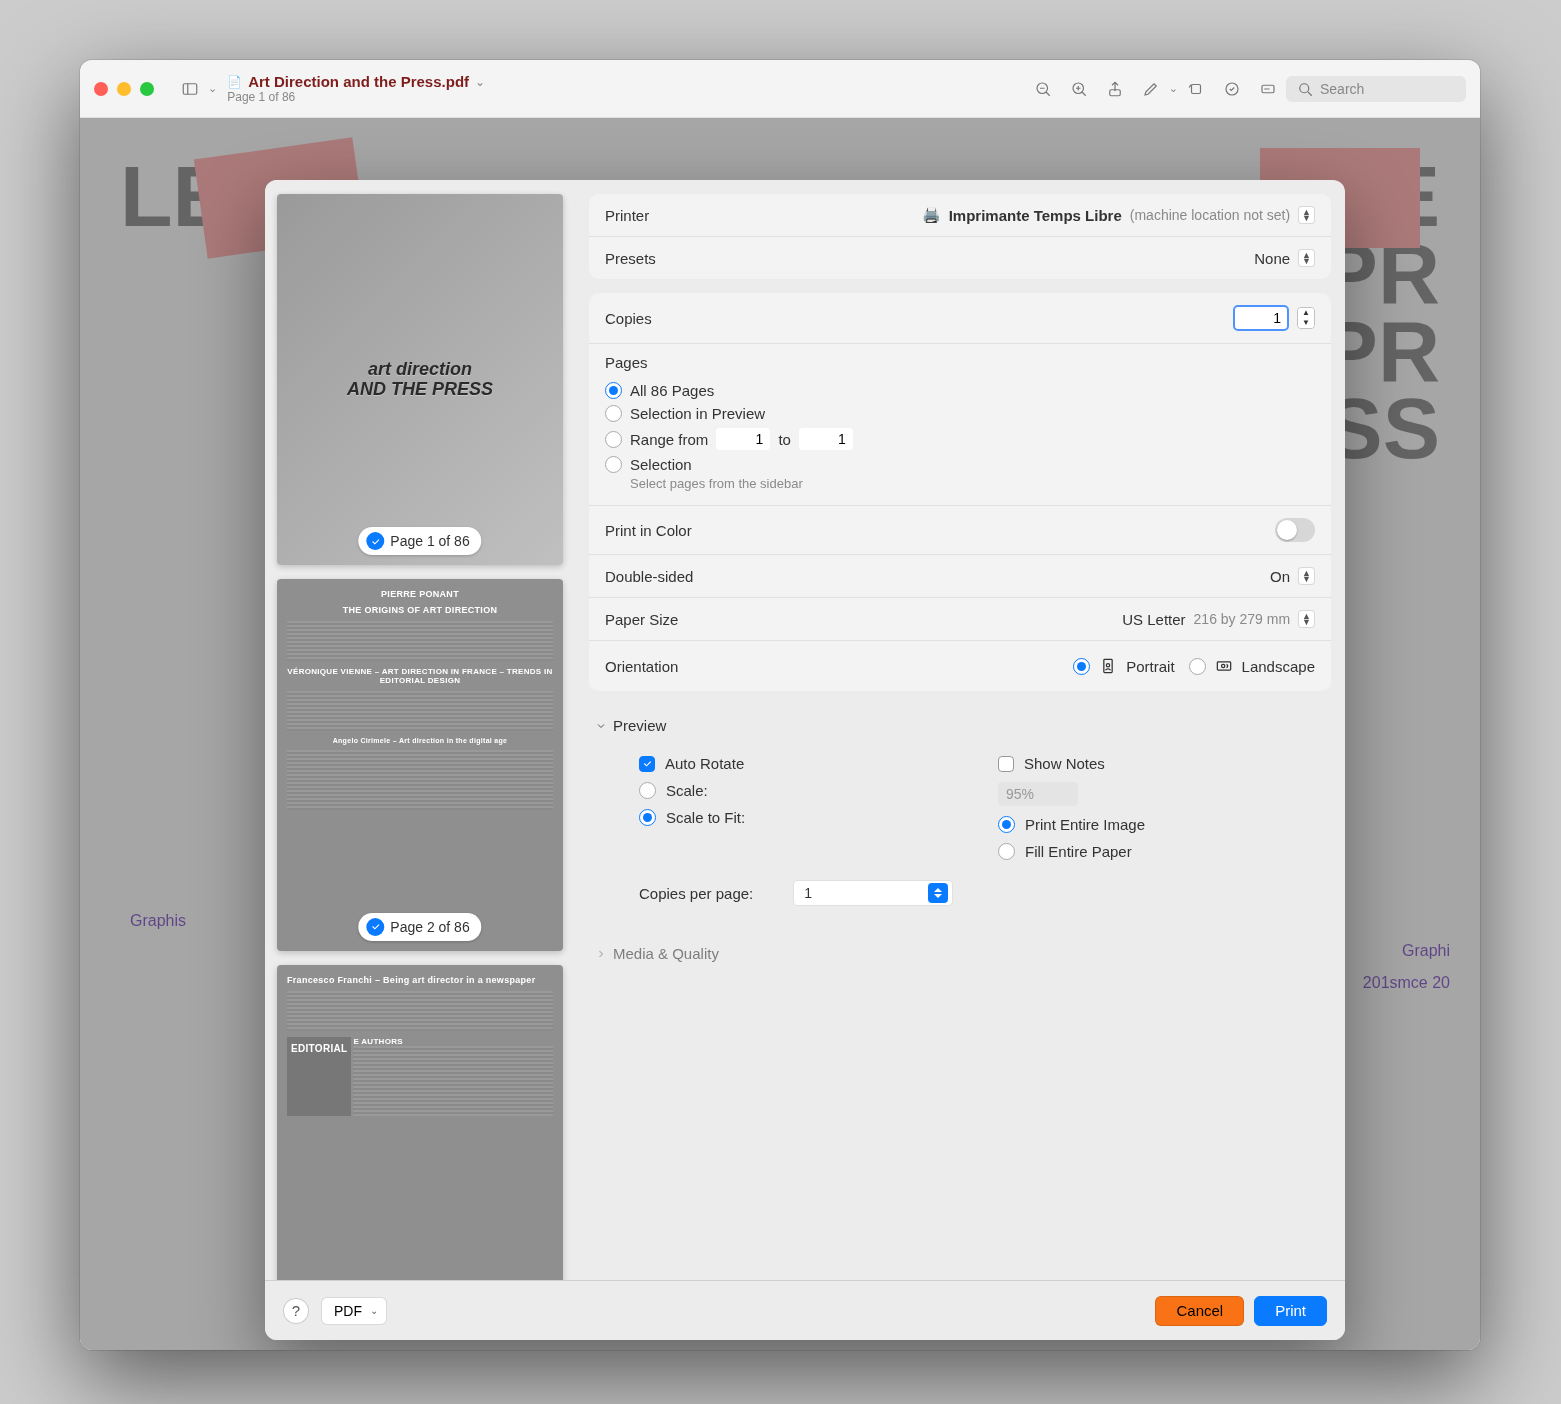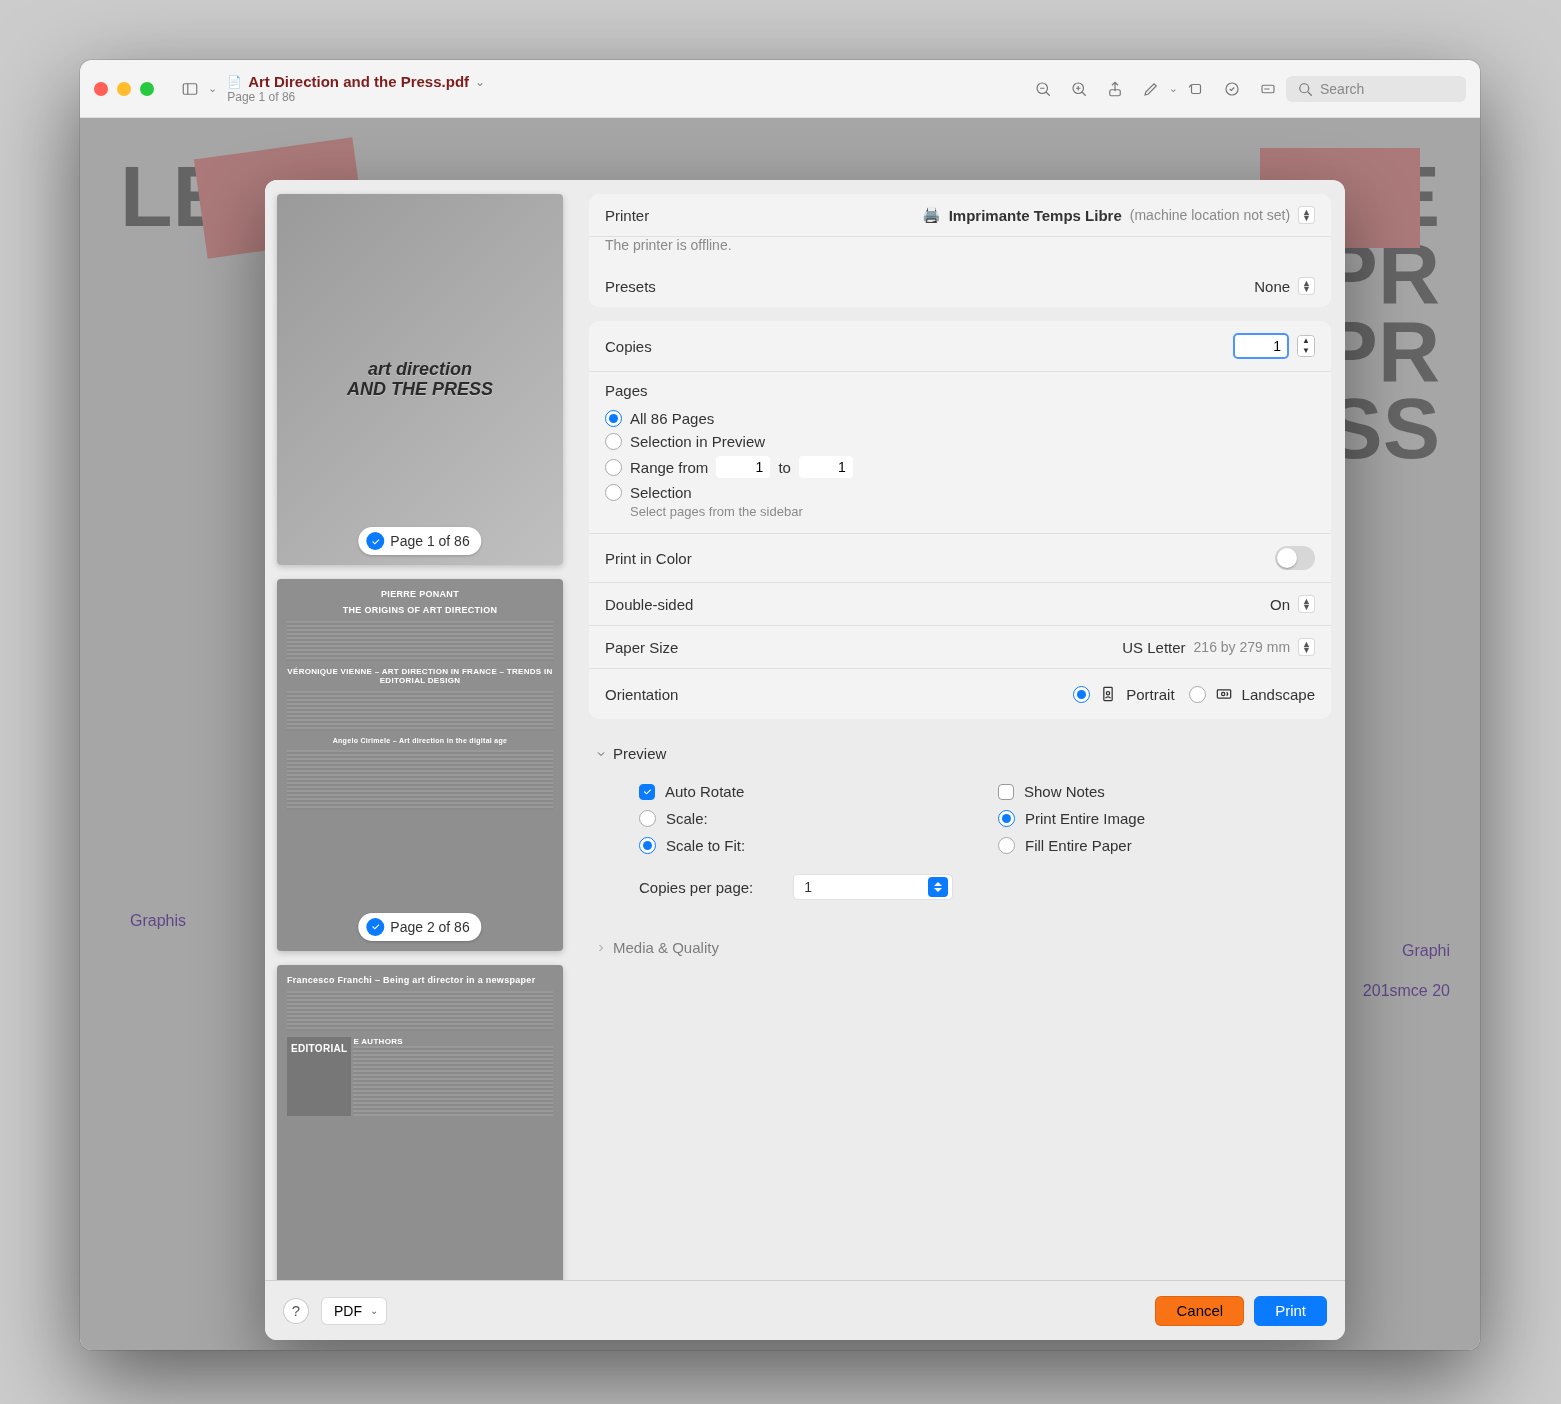--- a/index.html
+++ b/index.html
@@ -184,21 +184,21 @@
   <div class="doc-bg">
     <div class="pink pinkL"></div>
       <div class="pink pinkR"></div>
     <div class="big">LE D</div>
     <div class="big" style="white-space:pre;text-align:right;">RE
 PR
 PR
 SS</div>
     <div class="small" style="left:50px;bottom:420px;">Graphis</div>
     <div class="small" style="right:30px;bottom:390px;">Graphi</div>
-    <div class="small" style="right:30px;bottom:350px;">201smce 20</div>
+    <div class="small" style="right:30px;bottom:358px;">201smce 20</div>
   </div>
 
   <div class="dimmer"></div>
 
   <div class="sheet">
     <div class="sheet-body">
       <div class="thumb-col">
         <div class="thumb thumb1">
           <div class="art"><span>art direction</span><br><span>AND THE PRESS</span></div>
           <div class="badge">
@@ -244,21 +244,20 @@
         <div class="group">
           <div class="row">
             <span class="lab">Printer</span>
             <span class="val">
               <span>🖨️</span>
               <b>Imprimante Temps Libre</b>
               <span class="muted">(machine location not set)</span>
               <span class="updn">▲<br>▼</span>
             </span>
           </div>
-          <div class="offline">The printer is offline.</div>
           <div class="row">
             <span class="lab">Presets</span>
             <span class="val">
                 <span>None</span>
                 <span class="updn">▲<br>▼</span>
               </span>
           </div>
         </div>
 
         <div class="group">
@@ -369,20 +368,23 @@
                     <span class="radio sel"></span>
                     <span>Scale to Fit:</span>
                   </div>
               </div>
               <div class="pcol">
                 <div class="prow">
                     <span class="chk"></span>
                     <span>Show Notes</span>
                   </div>
                 <div class="prow">
+                    <input class="disabled-inp" disabled="" value="95%" style="">
+                  </div>
+                <div class="prow">
                     <span class="radio sel"></span>
                     <span>Print Entire Image</span>
                   </div>
                 <div class="prow">
                     <span class="radio"></span>
                     <span>Fill Entire Paper</span>
                   </div>
               </div>
             </div>
             <div class="prow" style="margin-top:10px;gap:40px;">

